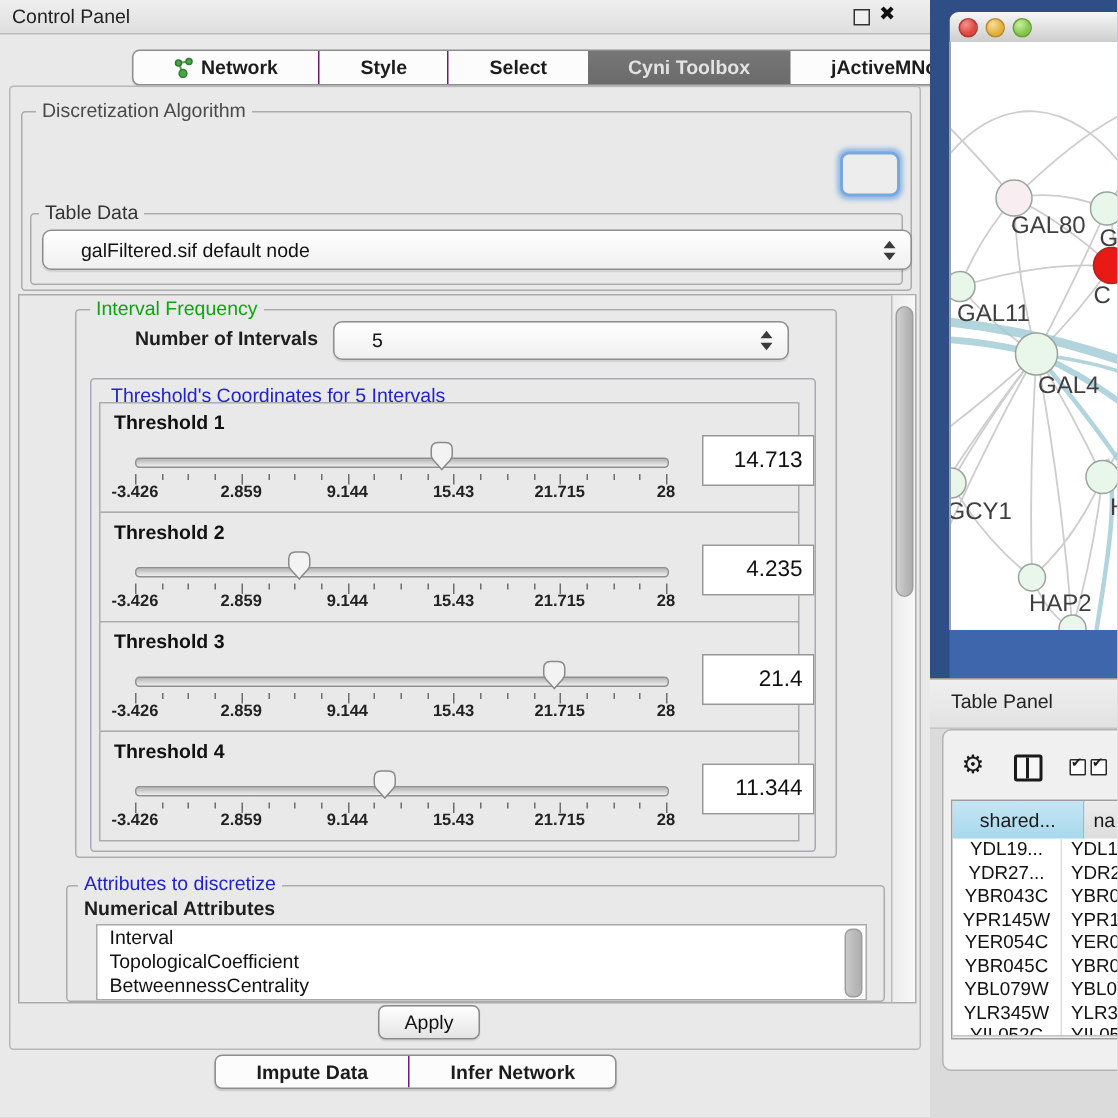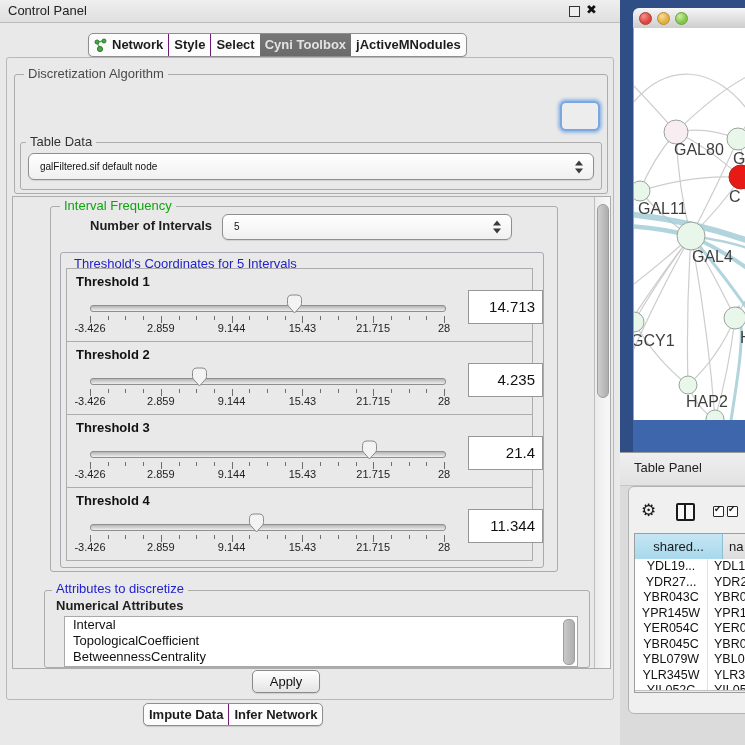--- a/index.html
+++ b/index.html
@@ -11,42 +11,42 @@
   #titlebar{left:0;top:0;width:620px;height:22px;background:linear-gradient(#EFEFEF,#DFDFDF);
             border-bottom:1px solid #BCBCBC;}
   #cp-title{left:8px;top:3px;font-size:13px;color:#222;}
   #float-ico{left:569px;top:6px;width:9px;height:9px;border:1.5px solid #333;background:#EFEFEF;}
   #close-ico{left:586px;top:2px;font-size:13px;font-weight:bold;color:#111;font-family:"DejaVu Sans",sans-serif;}
 
   
   .segbar{display:flex;border:1px solid #8E8E8E;border-radius:5px;overflow:hidden;background:#FCFCFC;
           height:22px;line-height:22px;font-weight:bold;font-size:13px;color:#1C1C1C;
           box-shadow:0 1px 1px rgba(0,0,0,.15);}
-  .segbar .seg{padding:0 5px;white-space:nowrap;display:flex;align-items:center;gap:5px;}
+  .segbar .seg{padding:0 27px;white-space:nowrap;display:flex;align-items:center;gap:5px;}
   .segbar .seg.sep{border-left:1px solid #701a75;}
   .segbar .seg.sel{background:linear-gradient(#767676,#6B6B6B);color:#E3E3E3;}
   #top-tabs{left:88px;top:33px;}
   #bottom-tabs{left:143px;top:703px;height:21px;line-height:21px;}
 
   
   .grp{border:1px solid #ACACAC;border-radius:3px;}
   .grp-label{position:absolute;background:#E9E9E9;padding:0 4px;font-size:13px;line-height:14px;}
   .lbl-gray{color:#4A4A4A;} .lbl-dark{color:#333;} .lbl-green{color:#0FA50F;} .lbl-blue{color:#2121CE;}
 
   #outer-panel{left:6px;top:57px;width:606px;height:641px;border:1px solid #B8B8B8;border-radius:3px;}
   #disc-grp{left:14px;top:74px;width:592px;height:118px;}
   #disc-label{left:24px;top:67px;}
   #combo-frag{left:560px;top:101px;width:36px;height:26px;border:2px solid #7AA7DC;border-radius:6px;
               background:#EDEDED;box-shadow:0 0 3px 2px rgba(120,170,230,.75);}
   #td-grp{left:20px;top:142px;width:580px;height:46px;}
   #td-label{left:26px;top:135px;}
 
   
   .combo{position:absolute;background:linear-gradient(#FFFFFF,#F0F0F0);border:1px solid #8E8E8E;
-         border-radius:6px;line-height:25px;padding:0 26px 0 11px;font-size:10px;color:#111;
+         border-radius:6px;line-height:25px;padding:0 26px 0 25px;font-size:13px;color:#111;
          box-shadow:0 1px 1px rgba(0,0,0,.1);}
   .spin{position:absolute;right:9px;top:50%;transform:translateY(-50%);width:9px;height:13px;}
   .spin:before{content:"";position:absolute;top:0;left:0;border-left:4.5px solid transparent;
                border-right:4.5px solid transparent;border-bottom:5px solid #3A3A3A;}
   .spin:after{content:"";position:absolute;bottom:0;left:0;border-left:4.5px solid transparent;
               border-right:4.5px solid transparent;border-top:5px solid #3A3A3A;}
   #td-combo{left:28px;top:153px;width:527px;height:25px;}
   #ni-combo{left:222px;top:214px;width:251px;height:24px;line-height:24px;}
 
   
@@ -68,21 +68,21 @@
   #ni-label{left:90px;top:218px;font-weight:bold;font-size:13px;}
   #thr-grp{left:60px;top:252px;width:482px;height:314px;border-color:#A9A9B6;}
   #thr-label{left:70px;top:257px;}
 
   .tbox{position:absolute;left:6px;width:465px;height:72px;background:#E9E9E9;border:1px solid #ACACAC;}
   .tbox .ttl{position:absolute;left:9px;top:5px;font-weight:bold;font-size:13px;color:#111;}
   .track{position:absolute;left:23px;top:36px;width:354px;height:5px;border:1px solid #8F8F8F;
          border-radius:3px;background:linear-gradient(#B5B5B5,#EFEFEF);}
   .thumb{position:absolute;top:25px;width:17px;height:20px;}
   .tick{position:absolute;width:1px;background:#6E6E6E;}
-  .ticklbl{position:absolute;top:53px;transform:translateX(-50%);font-size:11px;font-weight:normal;color:#222;}
+  .ticklbl{position:absolute;top:53px;transform:translateX(-50%);font-size:11px;font-weight:bold;color:#222;}
   .tval{position:absolute;left:401px;top:21px;width:66px;height:32px;background:#FFF;border:1px solid #979797;
         font-size:15px;line-height:32px;text-align:right;padding-right:7px;color:#111;}
 
   #attr-grp{left:44px;top:590px;width:544px;height:76px;}
   #attr-label{left:52px;top:582px;}
   #num-attr-label{left:56px;top:598px;font-weight:bold;font-size:13px;}
   #attr-list{left:64px;top:616px;width:512px;height:49px;background:#FFF;border:1px solid #A9A9A9;overflow:hidden;}
   .attr-item{height:16px;line-height:16px;padding-left:8px;font-size:13px;color:#111;}
   #attr-scroll{position:absolute;right:2px;top:2px;width:10px;height:44px;border-radius:5px;
                background:linear-gradient(to right,#C9C9C9,#AFAFAF);border:1px solid #9E9E9E;}

